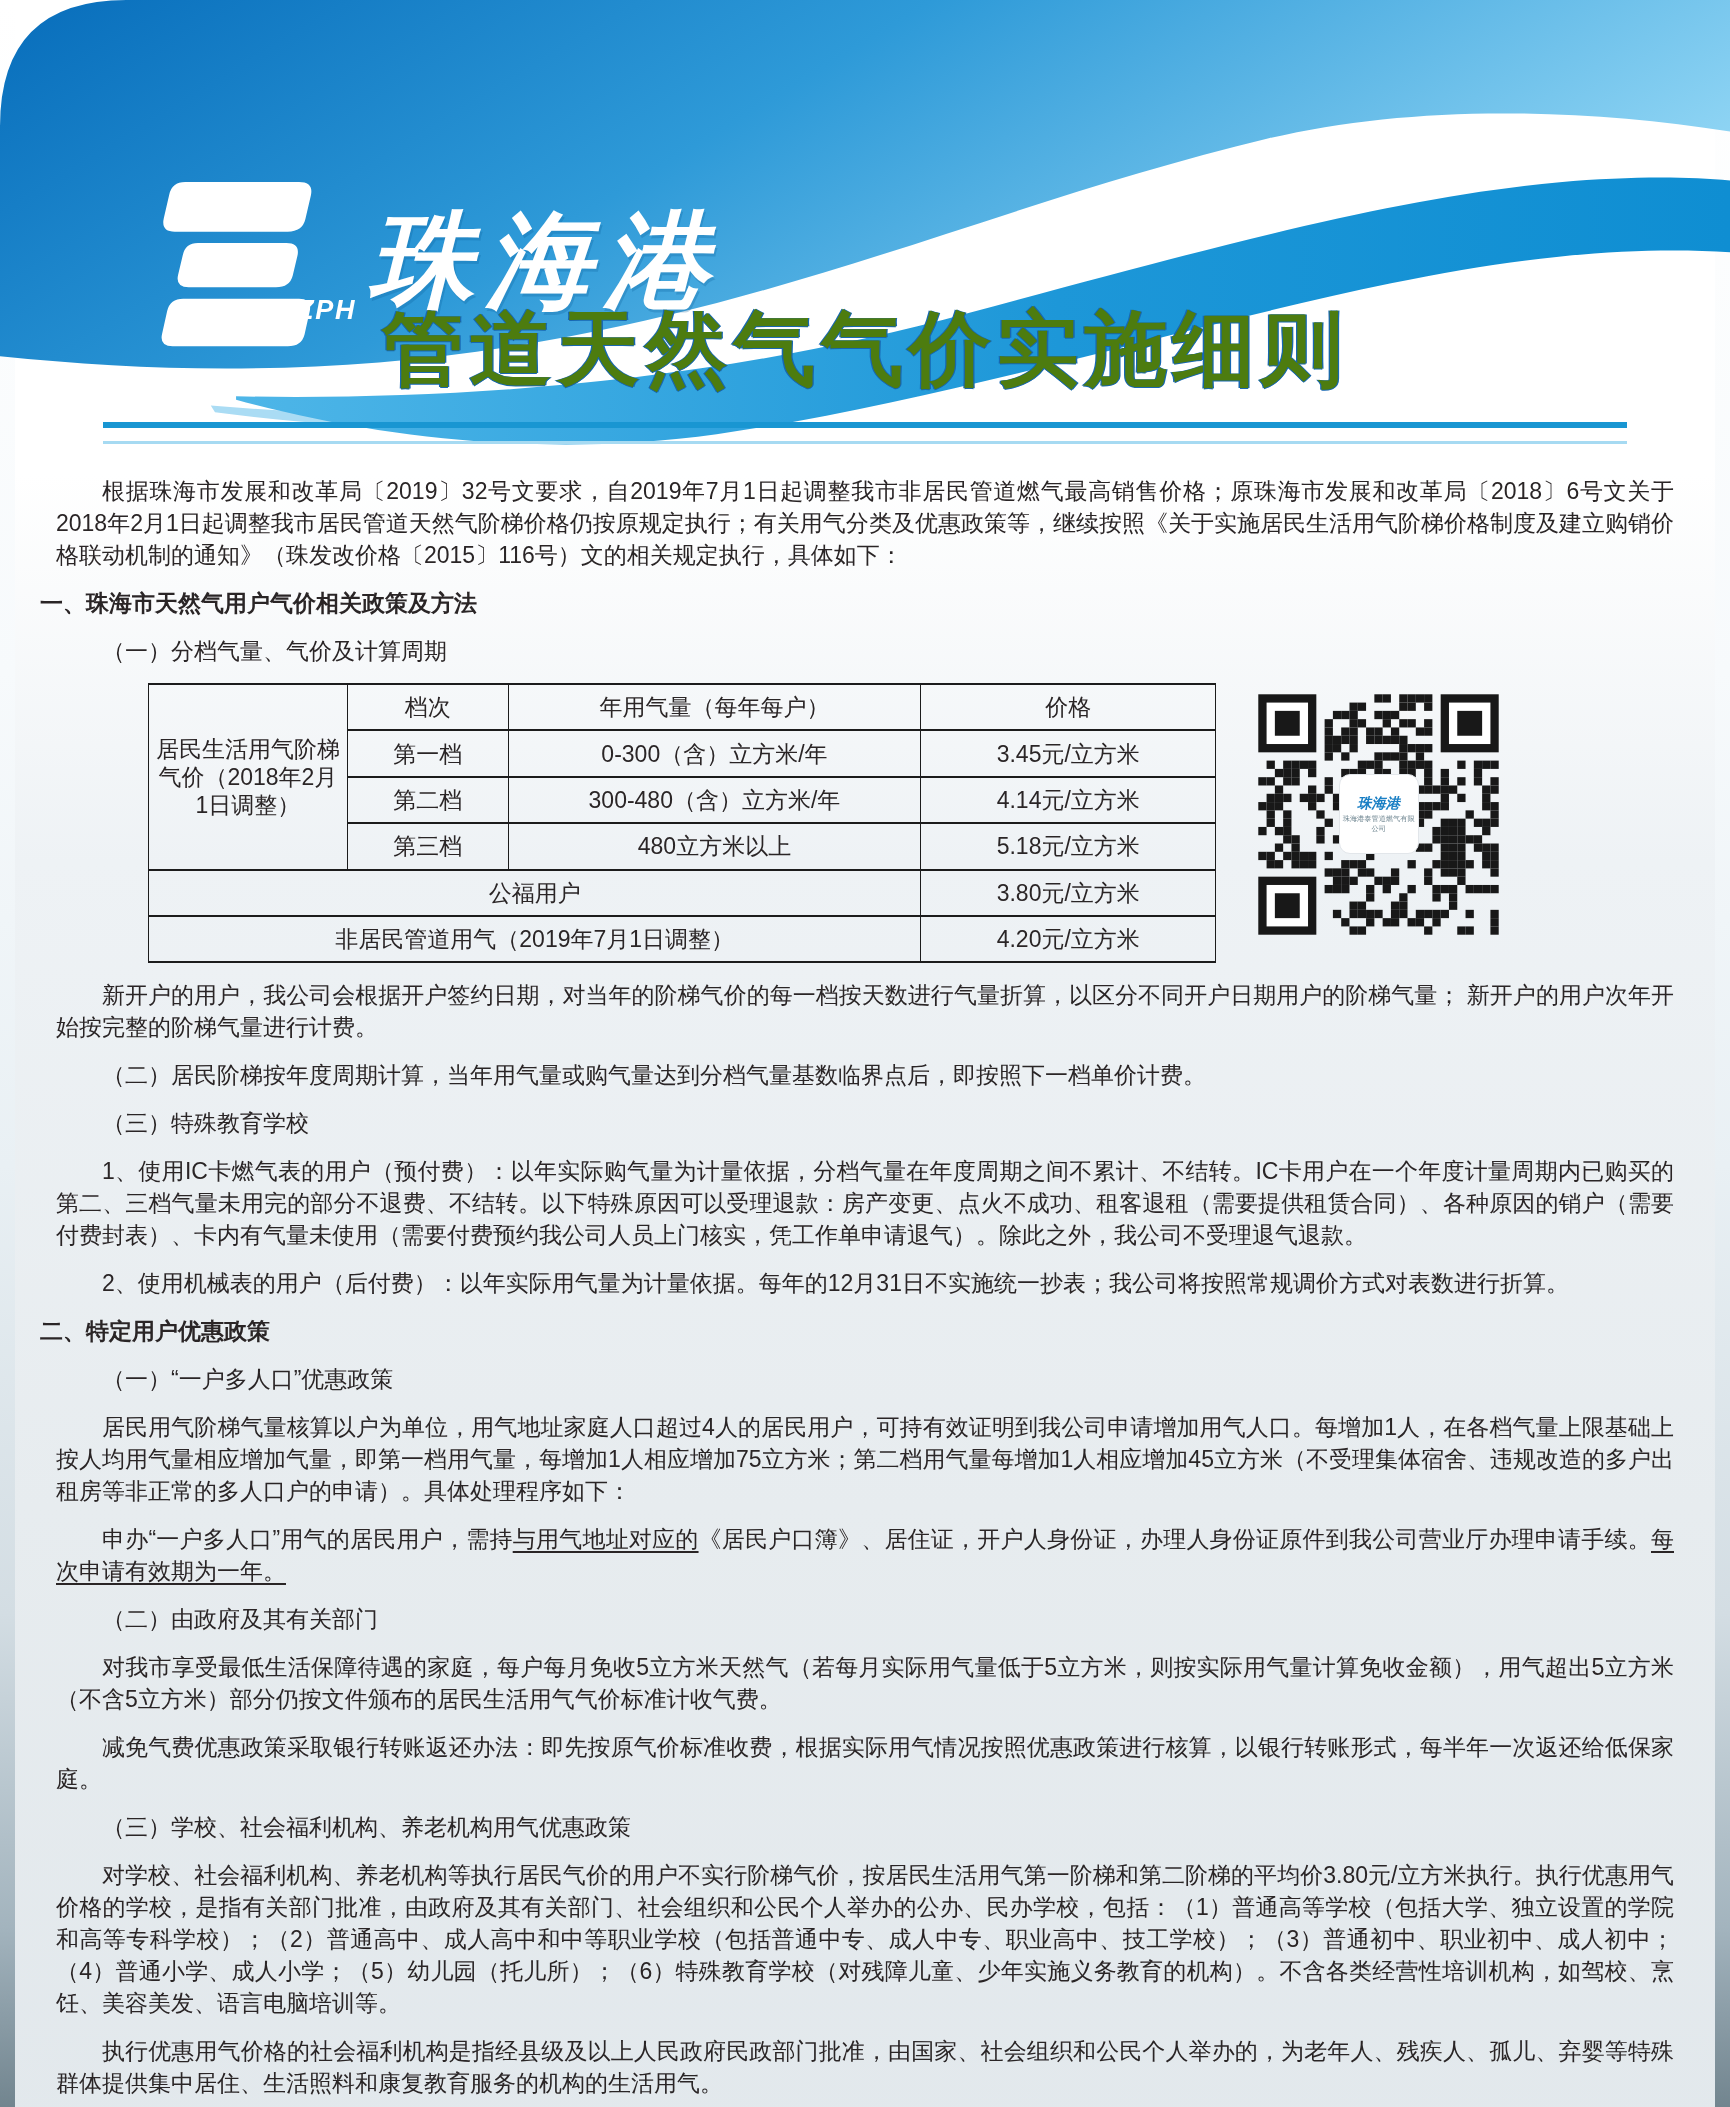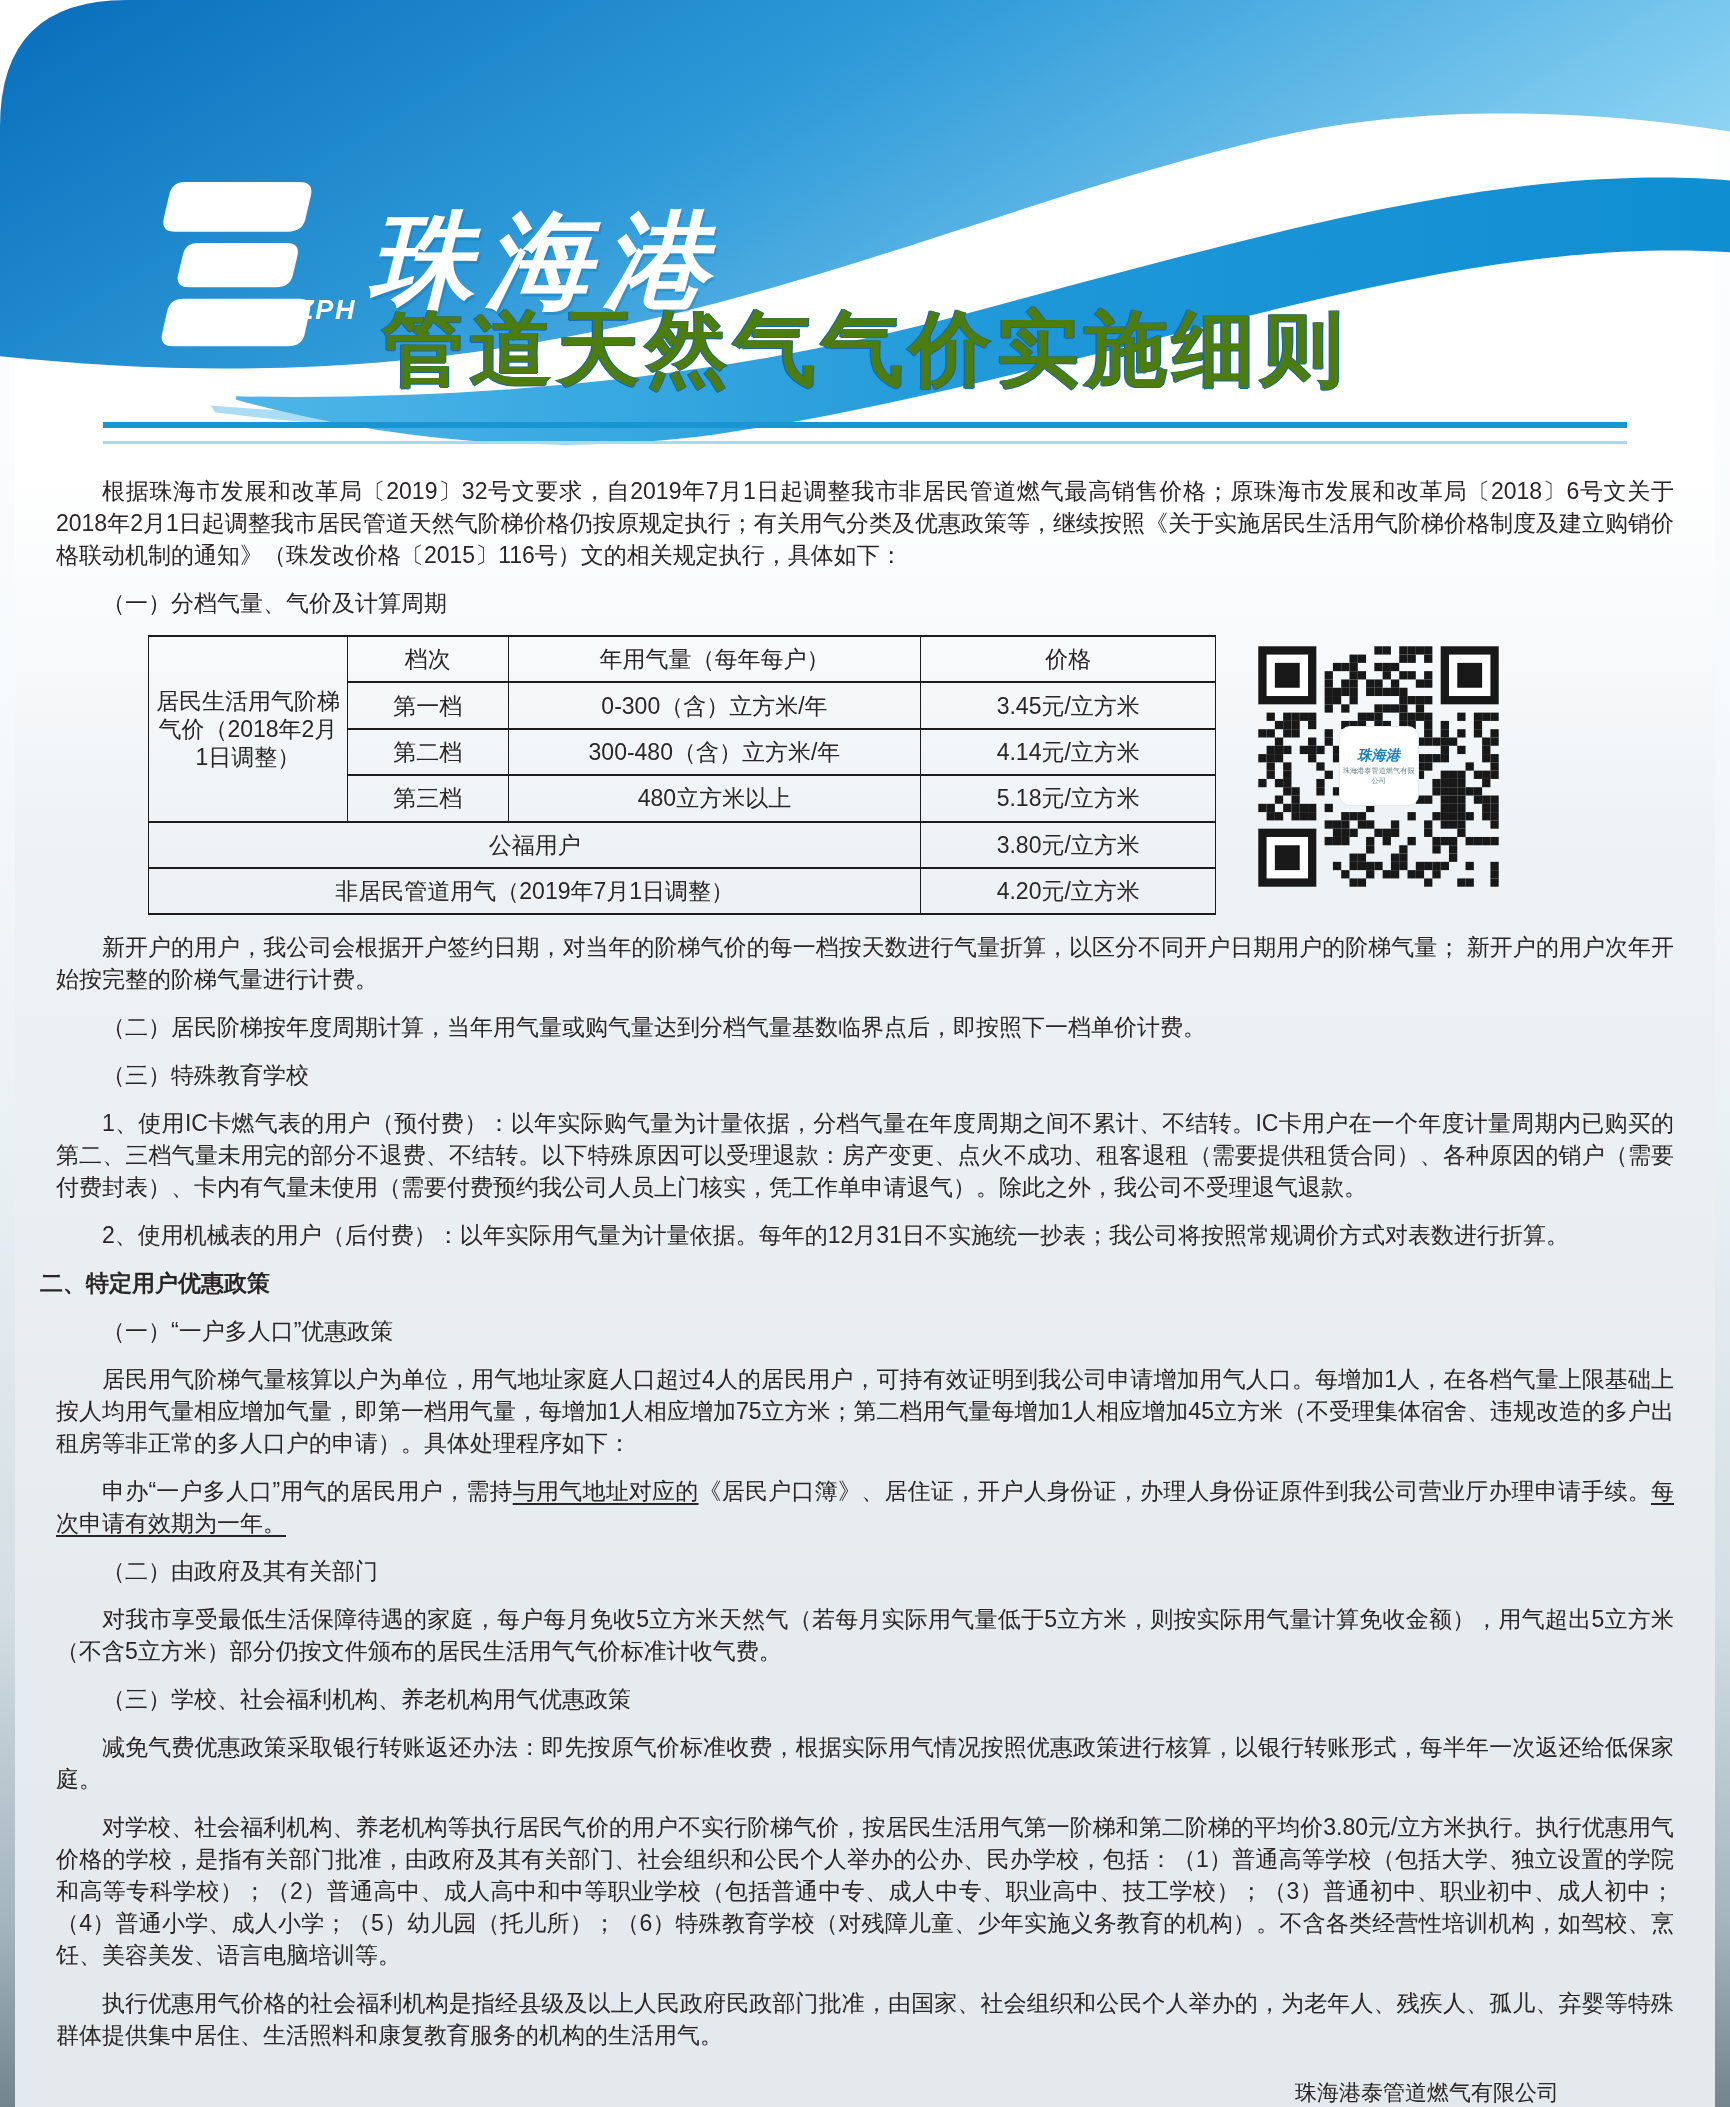--- a/index.html
+++ b/index.html
@@ -87,20 +87,21 @@
   <span class="logo-zph">ZPH</span>
   <span class="logo-brand">珠海港</span>
 </div>
 
 <div class="title">管道天然气气价实施细则</div>
 <div class="rule rule-thick"></div>
 <div class="rule rule-thin"></div>
 
 <div class="content">
   <p class="indent">根据珠海市发展和改革局〔2019〕32号文要求，自2019年7月1日起调整我市非居民管道燃气最高销售价格；原珠海市发展和改革局〔2018〕6号文关于2018年2月1日起调整我市居民管道天然气阶梯价格仍按原规定执行；有关用气分类及优惠政策等，继续按照《关于实施居民生活用气阶梯价格制度及建立购销价格联动机制的通知》（珠发改价格〔2015〕116号）文的相关规定执行，具体如下：</p>
+  <p class="h">一、珠海市天然气用户气价相关政策及方法</p>
   <p class="indent">（一）分档气量、气价及计算周期</p>
 
   <div class="table-flex">
     <table class="price-table">
       <tbody>
       <tr>
         <td class="c1" rowspan="4">居民生活用气阶梯气价（2018年2月1日调整）</td>
         <td class="c2">档次</td>
         <td class="c3">年用气量（每年每户）</td>
         <td class="c4">价格</td>
@@ -432,22 +433,22 @@
   <p class="indent">（三）特殊教育学校</p>
   <p class="indent">1、使用IC卡燃气表的用户（预付费）：以年实际购气量为计量依据，分档气量在年度周期之间不累计、不结转。IC卡用户在一个年度计量周期内已购买的第二、三档气量未用完的部分不退费、不结转。以下特殊原因可以受理退款：房产变更、点火不成功、租客退租（需要提供租赁合同）、各种原因的销户（需要付费封表）、卡内有气量未使用（需要付费预约我公司人员上门核实，凭工作单申请退气）。除此之外，我公司不受理退气退款。</p>
   <p class="indent">2、使用机械表的用户（后付费）：以年实际用气量为计量依据。每年的12月31日不实施统一抄表；我公司将按照常规调价方式对表数进行折算。</p>
 
   <p class="h">二、特定用户优惠政策</p>
   <p class="indent">（一）“一户多人口”优惠政策</p>
   <p class="indent">居民用气阶梯气量核算以户为单位，用气地址家庭人口超过4人的居民用户，可持有效证明到我公司申请增加用气人口。每增加1人，在各档气量上限基础上按人均用气量相应增加气量，即第一档用气量，每增加1人相应增加75立方米；第二档用气量每增加1人相应增加45立方米（不受理集体宿舍、违规改造的多户出租房等非正常的多人口户的申请）。具体处理程序如下：</p>
   <p class="indent"><span>申办“一户多人口”用气的居民用户，需持</span><span class="u">与用气地址对应的</span><span>《居民户口簿》、居住证，开户人身份证，办理人身份证原件到我公司营业厅办理申请手续。</span><span class="u">每次申请有效期为一年。</span></p>
   <p class="indent">（二）由政府及其有关部门</p>
   <p class="indent">对我市享受最低生活保障待遇的家庭，每户每月免收5立方米天然气（若每月实际用气量低于5立方米，则按实际用气量计算免收金额），用气超出5立方米（不含5立方米）部分仍按文件颁布的居民生活用气气价标准计收气费。</p>
+  <p class="indent">减免气费优惠政策采取银行转账返还办法：即先按原气价标准收费，根据实际用气情况按照优惠政策进行核算，以银行转账形式，每半年一次返还给低保家庭。</p>
   <p class="indent">（三）学校、社会福利机构、养老机构用气优惠政策</p>
-  <p class="indent">减免气费优惠政策采取银行转账返还办法：即先按原气价标准收费，根据实际用气情况按照优惠政策进行核算，以银行转账形式，每半年一次返还给低保家庭。</p>
   <p class="indent">对学校、社会福利机构、养老机构等执行居民气价的用户不实行阶梯气价，按居民生活用气第一阶梯和第二阶梯的平均价3.80元/立方米执行。执行优惠用气价格的学校，是指有关部门批准，由政府及其有关部门、社会组织和公民个人举办的公办、民办学校，包括：（1）普通高等学校（包括大学、独立设置的学院和高等专科学校）；（2）普通高中、成人高中和中等职业学校（包括普通中专、成人中专、职业高中、技工学校）；（3）普通初中、职业初中、成人初中；（4）普通小学、成人小学；（5）幼儿园（托儿所）；（6）特殊教育学校（对残障儿童、少年实施义务教育的机构）。不含各类经营性培训机构，如驾校、烹饪、美容美发、语言电脑培训等。</p>
   <p class="indent">执行优惠用气价格的社会福利机构是指经县级及以上人民政府民政部门批准，由国家、社会组织和公民个人举办的，为老年人、残疾人、孤儿、弃婴等特殊群体提供集中居住、生活照料和康复教育服务的机构的生活用气。</p>
 
   <div class="sign">
     <div>珠海港泰管道燃气有限公司</div>
     <div>二〇一九年六月二十八日</div>
   </div>
 </div>
 
 

